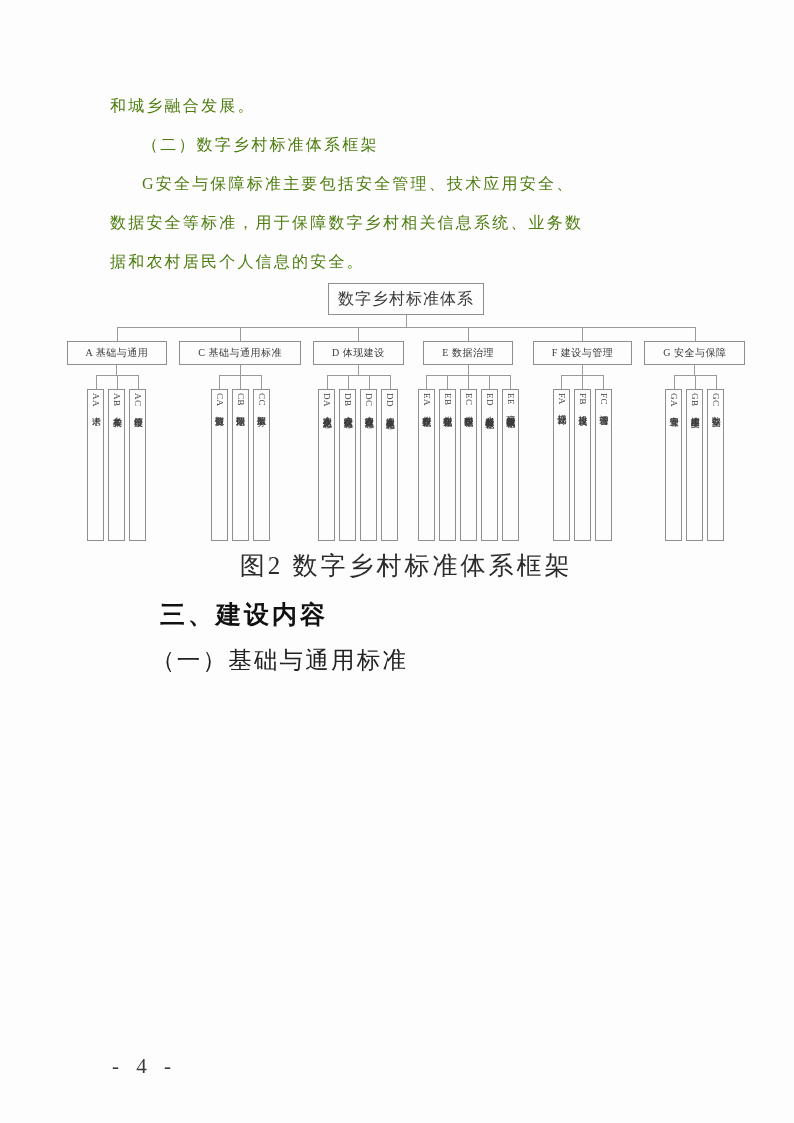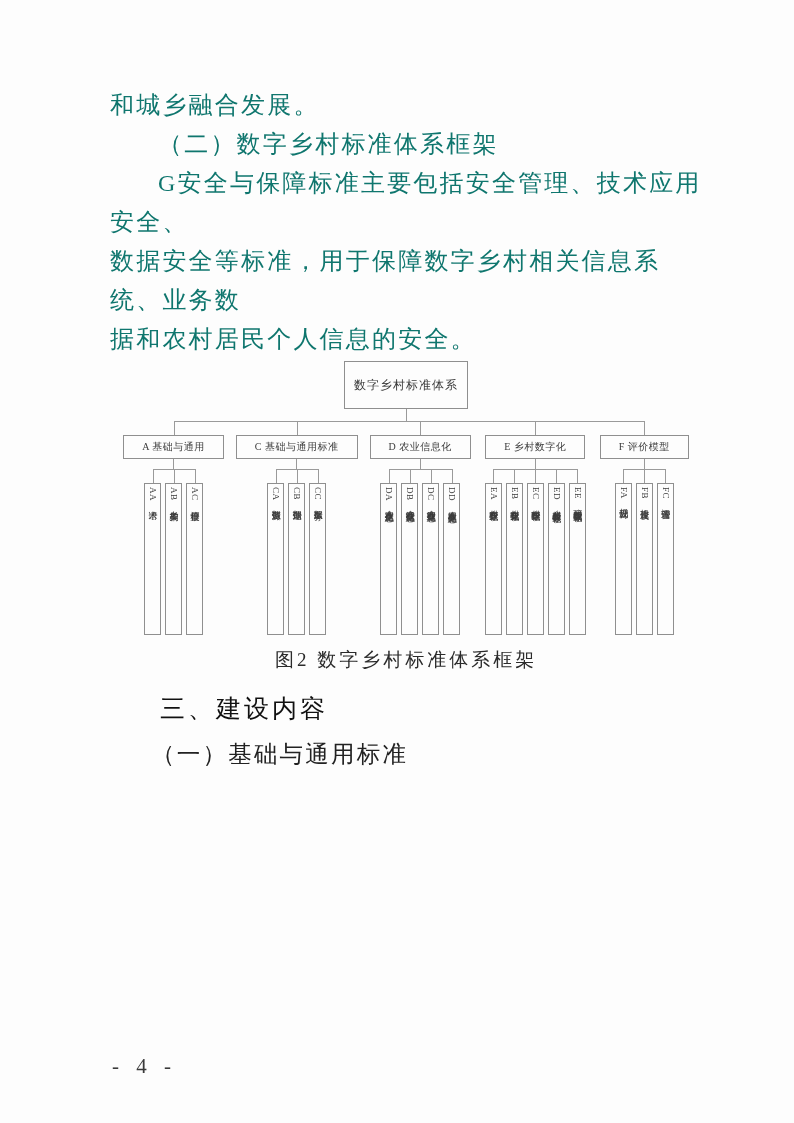--- a/index.html
+++ b/index.html
@@ -4,30 +4,30 @@
 <style>
   html,body{margin:0;padding:0;background:#9a9a9a;}
   .page{
     position:relative;width:794px;height:1123px;margin:0 auto;background:#fdfdfd;
     font-family:"Liberation Serif","DejaVu Serif",serif;color:#262626;overflow:hidden;
     box-sizing:border-box;padding-top:86px;
   }
   .content{padding:0 92px 0 110px;}
   p{margin:0;}
   .body{
-    font-size:24px;line-height:39px;letter-spacing:2.2px;
-    white-space:pre-line;text-indent:2em;color:#0f766e;
+    font-size:16px;line-height:39px;letter-spacing:2.2px;
+    white-space:pre-line;text-indent:2em;color:#4d7c0f;
   }
   .noindent{text-indent:0;}
   
   .diagram{margin:2px 0 0 0;padding:0;}
   .root-row{text-align:center;}
   .root-box{
     display:inline-block;border:1px solid #8f8f8f;background:#fdfdfd;
-    font-size:12px;line-height:20px;height:20px;padding:13px 9px;letter-spacing:1px;color:#3a3a3a;
+    font-size:16px;line-height:20px;height:20px;padding:5px 9px;letter-spacing:1px;color:#3a3a3a;
     white-space:nowrap;
   }
   .stub{width:0;border-left:1px solid #9a9a9a;margin:0 auto;}
   .root-stub{height:12px;}
   .groups{display:flex;justify-content:center;align-items:flex-start;}
   .group{
     position:relative;display:flex;flex-direction:column;align-items:center;
     padding:14px 6px 0 6px;flex-shrink:0;
   }
   .group::before{content:"";position:absolute;top:0;left:0;right:0;border-top:1px solid #9a9a9a;}
@@ -48,25 +48,25 @@
   .child::after{content:"";position:absolute;top:0;left:50%;height:14px;border-left:1px solid #9a9a9a;}
   .cbox{
     width:17px;height:152px;border:1px solid #8f8f8f;background:#fdfdfd;
     box-sizing:border-box;display:flex;justify-content:center;padding-top:3px;
   }
   .vtext{
     writing-mode:vertical-rl;font-size:9px;line-height:1;letter-spacing:0.5px;color:#3a3a3a;
     font-family:"Liberation Serif","DejaVu Serif",serif;
   }
   .caption{
-    text-align:center;font-size:19px;letter-spacing:3px;color:#2b2b2b;margin-top:12px;line-height:26px;
+    text-align:center;font-size:25px;letter-spacing:3px;color:#2b2b2b;margin-top:12px;line-height:26px;
   }
   
   .h1{
-    font-family:"Liberation Sans","DejaVu Sans",sans-serif;font-weight:normal;color:#111;
+    font-family:"Liberation Sans","DejaVu Sans",sans-serif;font-weight:bold;color:#111;
     font-size:25px;line-height:34px;letter-spacing:3px;text-indent:2em;margin-top:18px;
   }
   .h2{
     font-size:23.5px;line-height:39px;letter-spacing:2.2px;text-indent:1.75em;margin-top:10px;color:#222;
   }
   .footer{
     position:absolute;left:112px;bottom:44px;font-size:21px;letter-spacing:6px;color:#3a3a3a;
   }
 </style>
 </head>
@@ -123,21 +123,21 @@
                 </div>
               </div>
               <div class="child">
                 <div class="cbox">
                   <span class="vtext">CC 数据服务</span>
                 </div>
               </div>
             </div>
           </div>
           <div class="group">
-            <div class="gbox">D 农业信息化</div>
+            <div class="gbox">D 体现建设</div>
             <div class="stub gstub"></div>
             <div class="children">
               <div class="child">
                 <div class="cbox">
                   <span class="vtext">DA 农业生产信息化</span>
                 </div>
               </div>
               <div class="child">
                 <div class="cbox">
                   <span class="vtext">DB 农业经营信息化</span>
@@ -149,21 +149,21 @@
                 </div>
               </div>
               <div class="child">
                 <div class="cbox">
                   <span class="vtext">DD 农业服务信息化</span>
                 </div>
               </div>
             </div>
           </div>
           <div class="group">
-            <div class="gbox">E 乡村数字化</div>
+            <div class="gbox">E 数据治理</div>
             <div class="stub gstub"></div>
             <div class="children">
               <div class="child">
                 <div class="cbox">
                   <span class="vtext">EA 乡村产业数字化</span>
                 </div>
               </div>
               <div class="child">
                 <div class="cbox">
                   <span class="vtext">EB 乡村文化数字化</span>
@@ -180,36 +180,57 @@
                 </div>
               </div>
               <div class="child">
                 <div class="cbox">
                   <span class="vtext">EE 乡村环境监测数字化</span>
                 </div>
               </div>
             </div>
           </div>
           <div class="group">
-            <div class="gbox">F 评价模型</div>
+            <div class="gbox">F 建设与管理</div>
             <div class="stub gstub"></div>
             <div class="children">
               <div class="child">
                 <div class="cbox">
                   <span class="vtext">FA 规划设计</span>
                 </div>
               </div>
               <div class="child">
                 <div class="cbox">
                   <span class="vtext">FB 投资建设</span>
                 </div>
               </div>
               <div class="child">
                 <div class="cbox">
                   <span class="vtext">FC 运营管理</span>
+                </div>
+              </div>
+            </div>
+          </div>
+          <div class="group">
+            <div class="gbox">G 安全与保障</div>
+            <div class="stub gstub"></div>
+            <div class="children">
+              <div class="child">
+                <div class="cbox">
+                  <span class="vtext">GA 安全管理</span>
+                </div>
+              </div>
+              <div class="child">
+                <div class="cbox">
+                  <span class="vtext">GB 技术应用安全</span>
+                </div>
+              </div>
+              <div class="child">
+                <div class="cbox">
+                  <span class="vtext">GC 数据安全</span>
                 </div>
               </div>
             </div>
           </div>
         </div>
       <figcaption class="caption">图2  数字乡村标准体系框架</figcaption>
     </figure>
 
     <p class="h1">三、建设内容</p>
     <p class="h2">（一）基础与通用标准</p>

